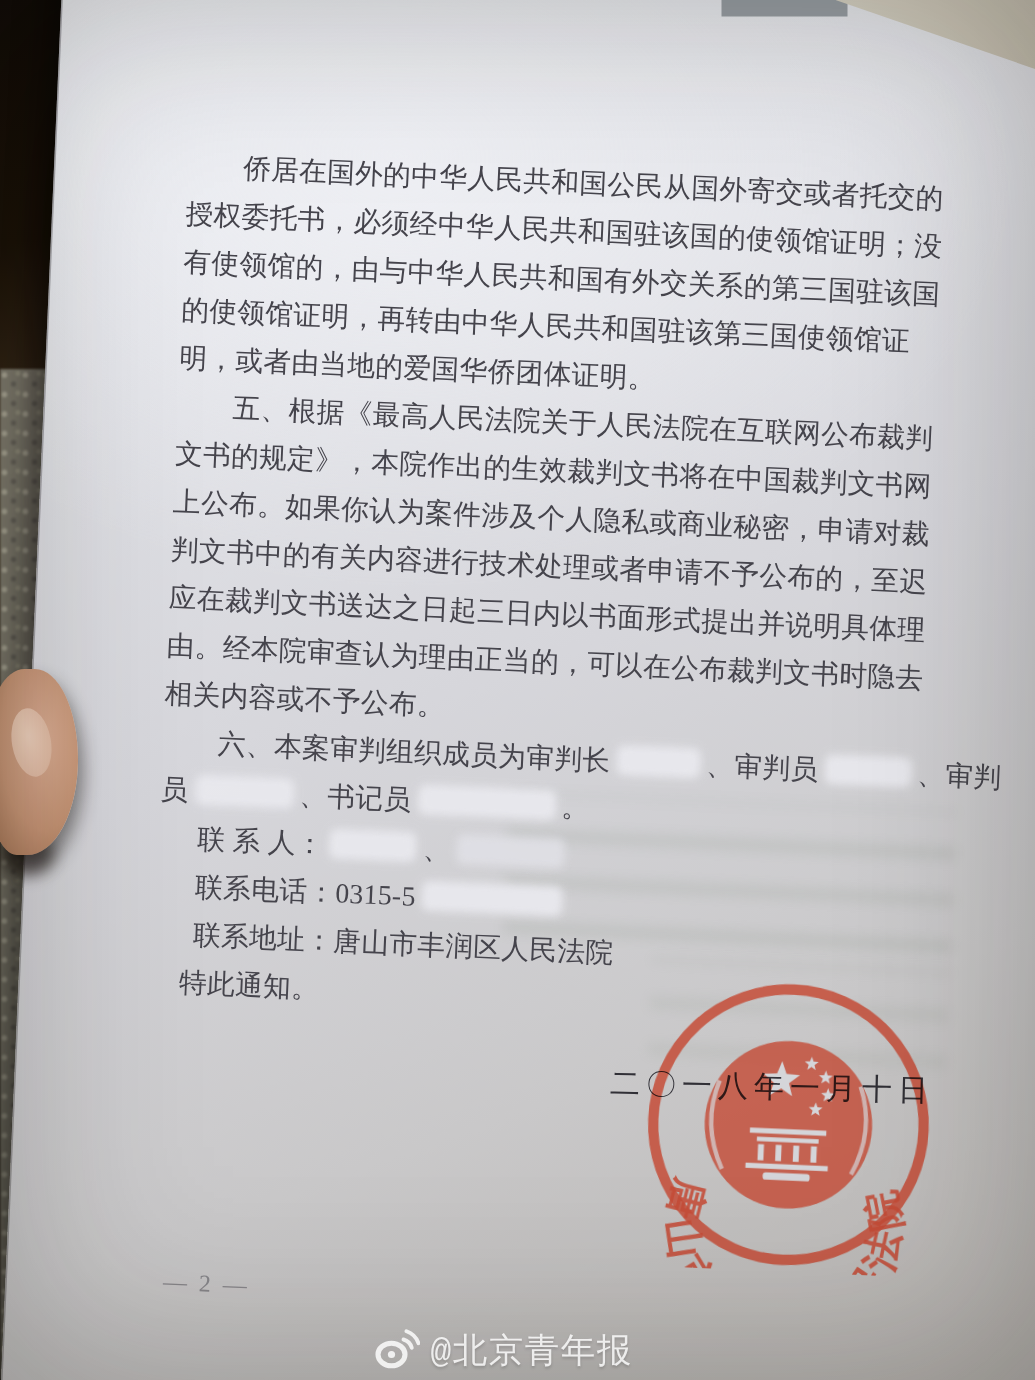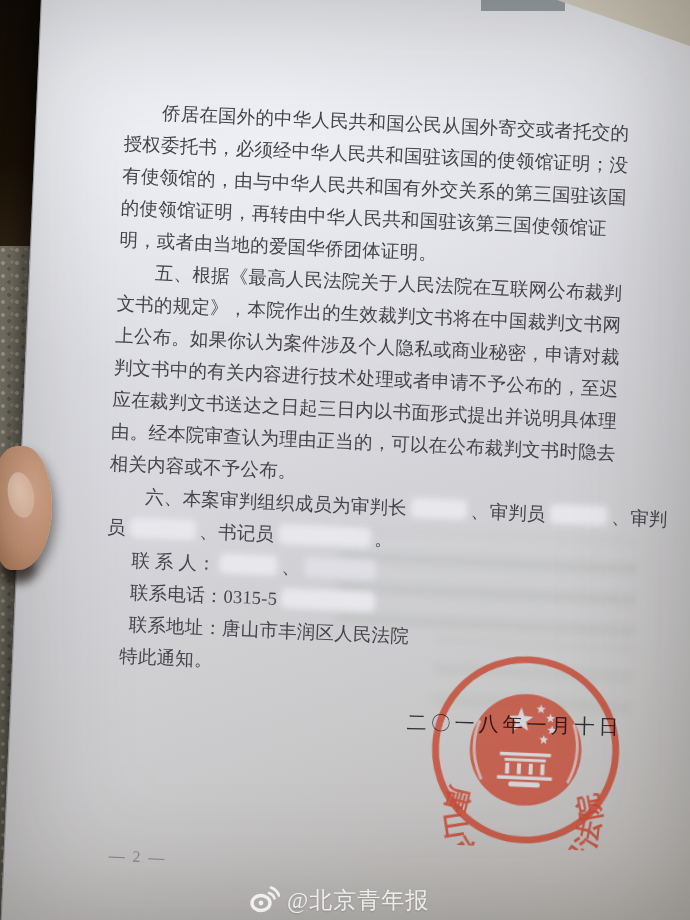--- a/index.html
+++ b/index.html
@@ -61,21 +61,21 @@
   .nail{position:absolute;left:16px;top:26px;width:26px;height:46px;border-radius:50%;
         background:radial-gradient(ellipse at 45% 40%,#efd2bd 0%,#e3bda6 70%,#cf9f85 100%);
         transform:rotate(-10deg);}
   .thumb-shadow{position:absolute;left:0;top:556px;width:36px;height:28px;z-index:39;
         background:rgba(28,20,14,.55);filter:blur(5px);border-radius:50%;}
 
   
   .vignette{position:absolute;inset:0;z-index:45;pointer-events:none;
         box-shadow:inset 0 0 130px rgba(22,18,10,.28);}
   .watermark{position:absolute;left:248px;top:884px;z-index:60;display:flex;align-items:center;gap:7px;}
-  .watermark-text{font-family:Liberation Serif, serif;font-size:23px;
+  .watermark-text{font-family:Liberation Mono, monospace;font-size:23px;
         color:rgba(255,255,255,.82);text-shadow:0 1px 2px rgba(0,0,0,.18);letter-spacing:1px;}
 </style>
 </head>
 <body>
 
 <div id="stage">
 
   <div class="carpet"></div>
   <div class="grey-object"></div>
   <div class="back-paper"></div>

